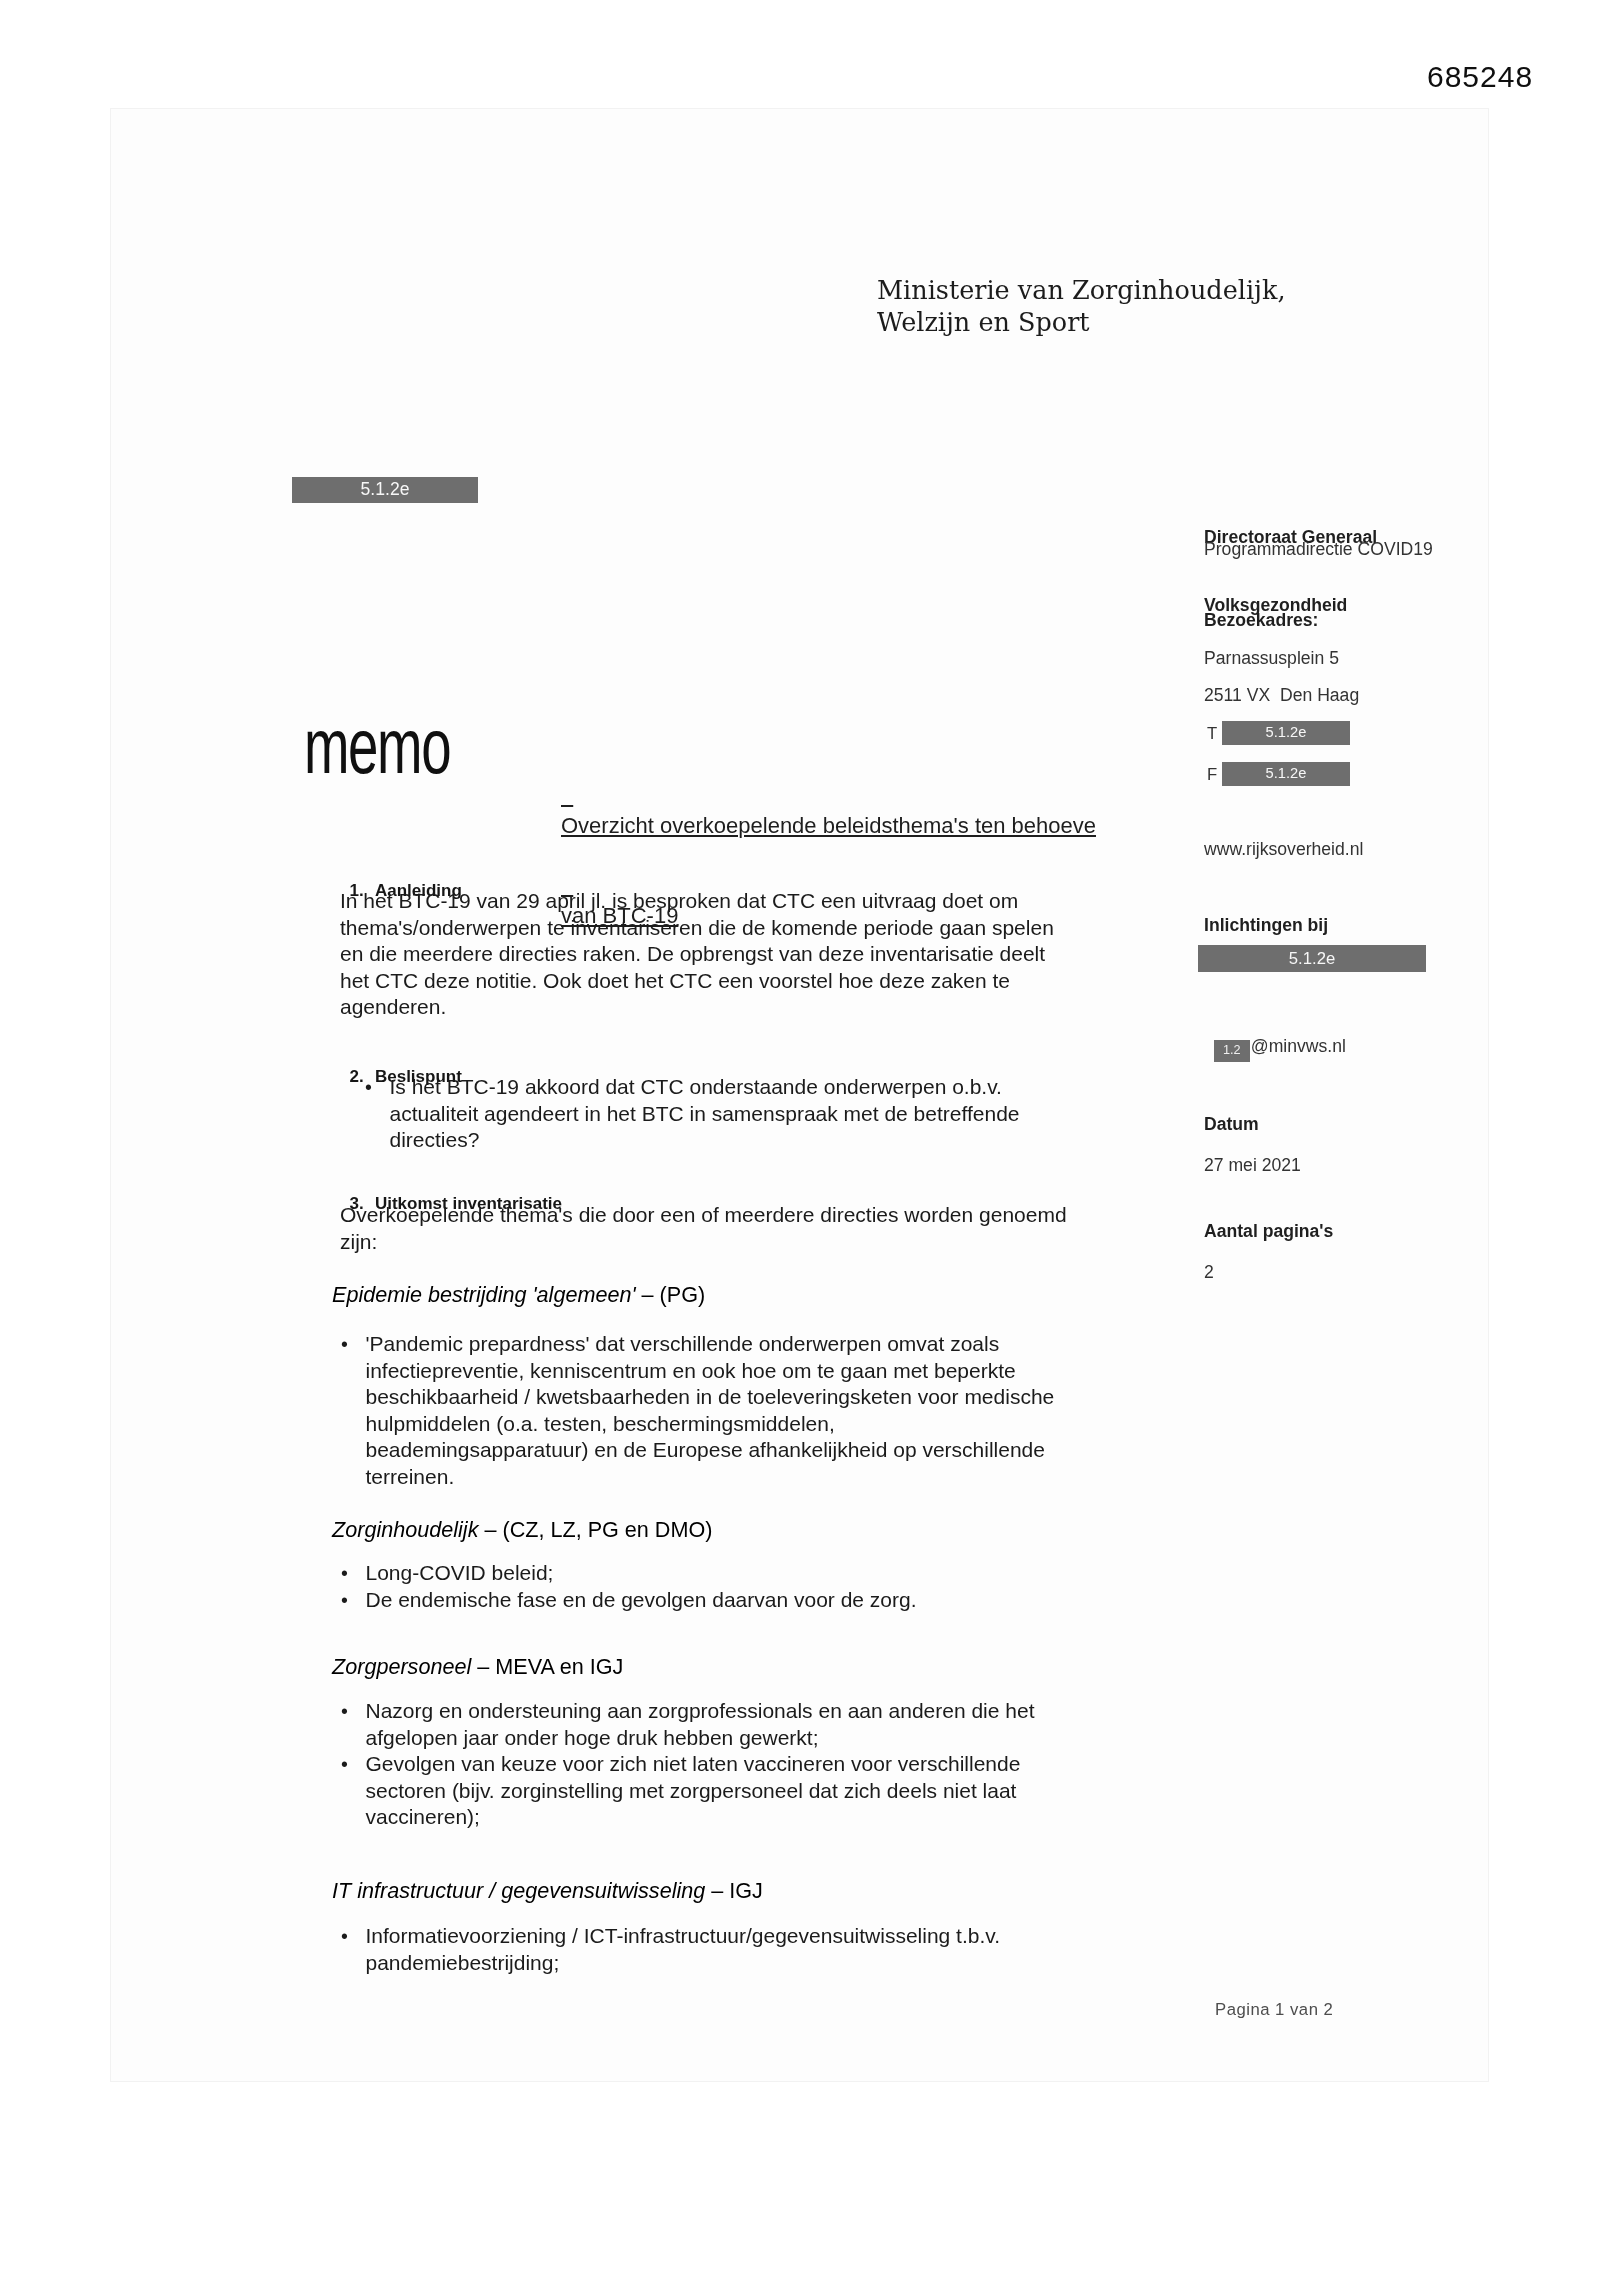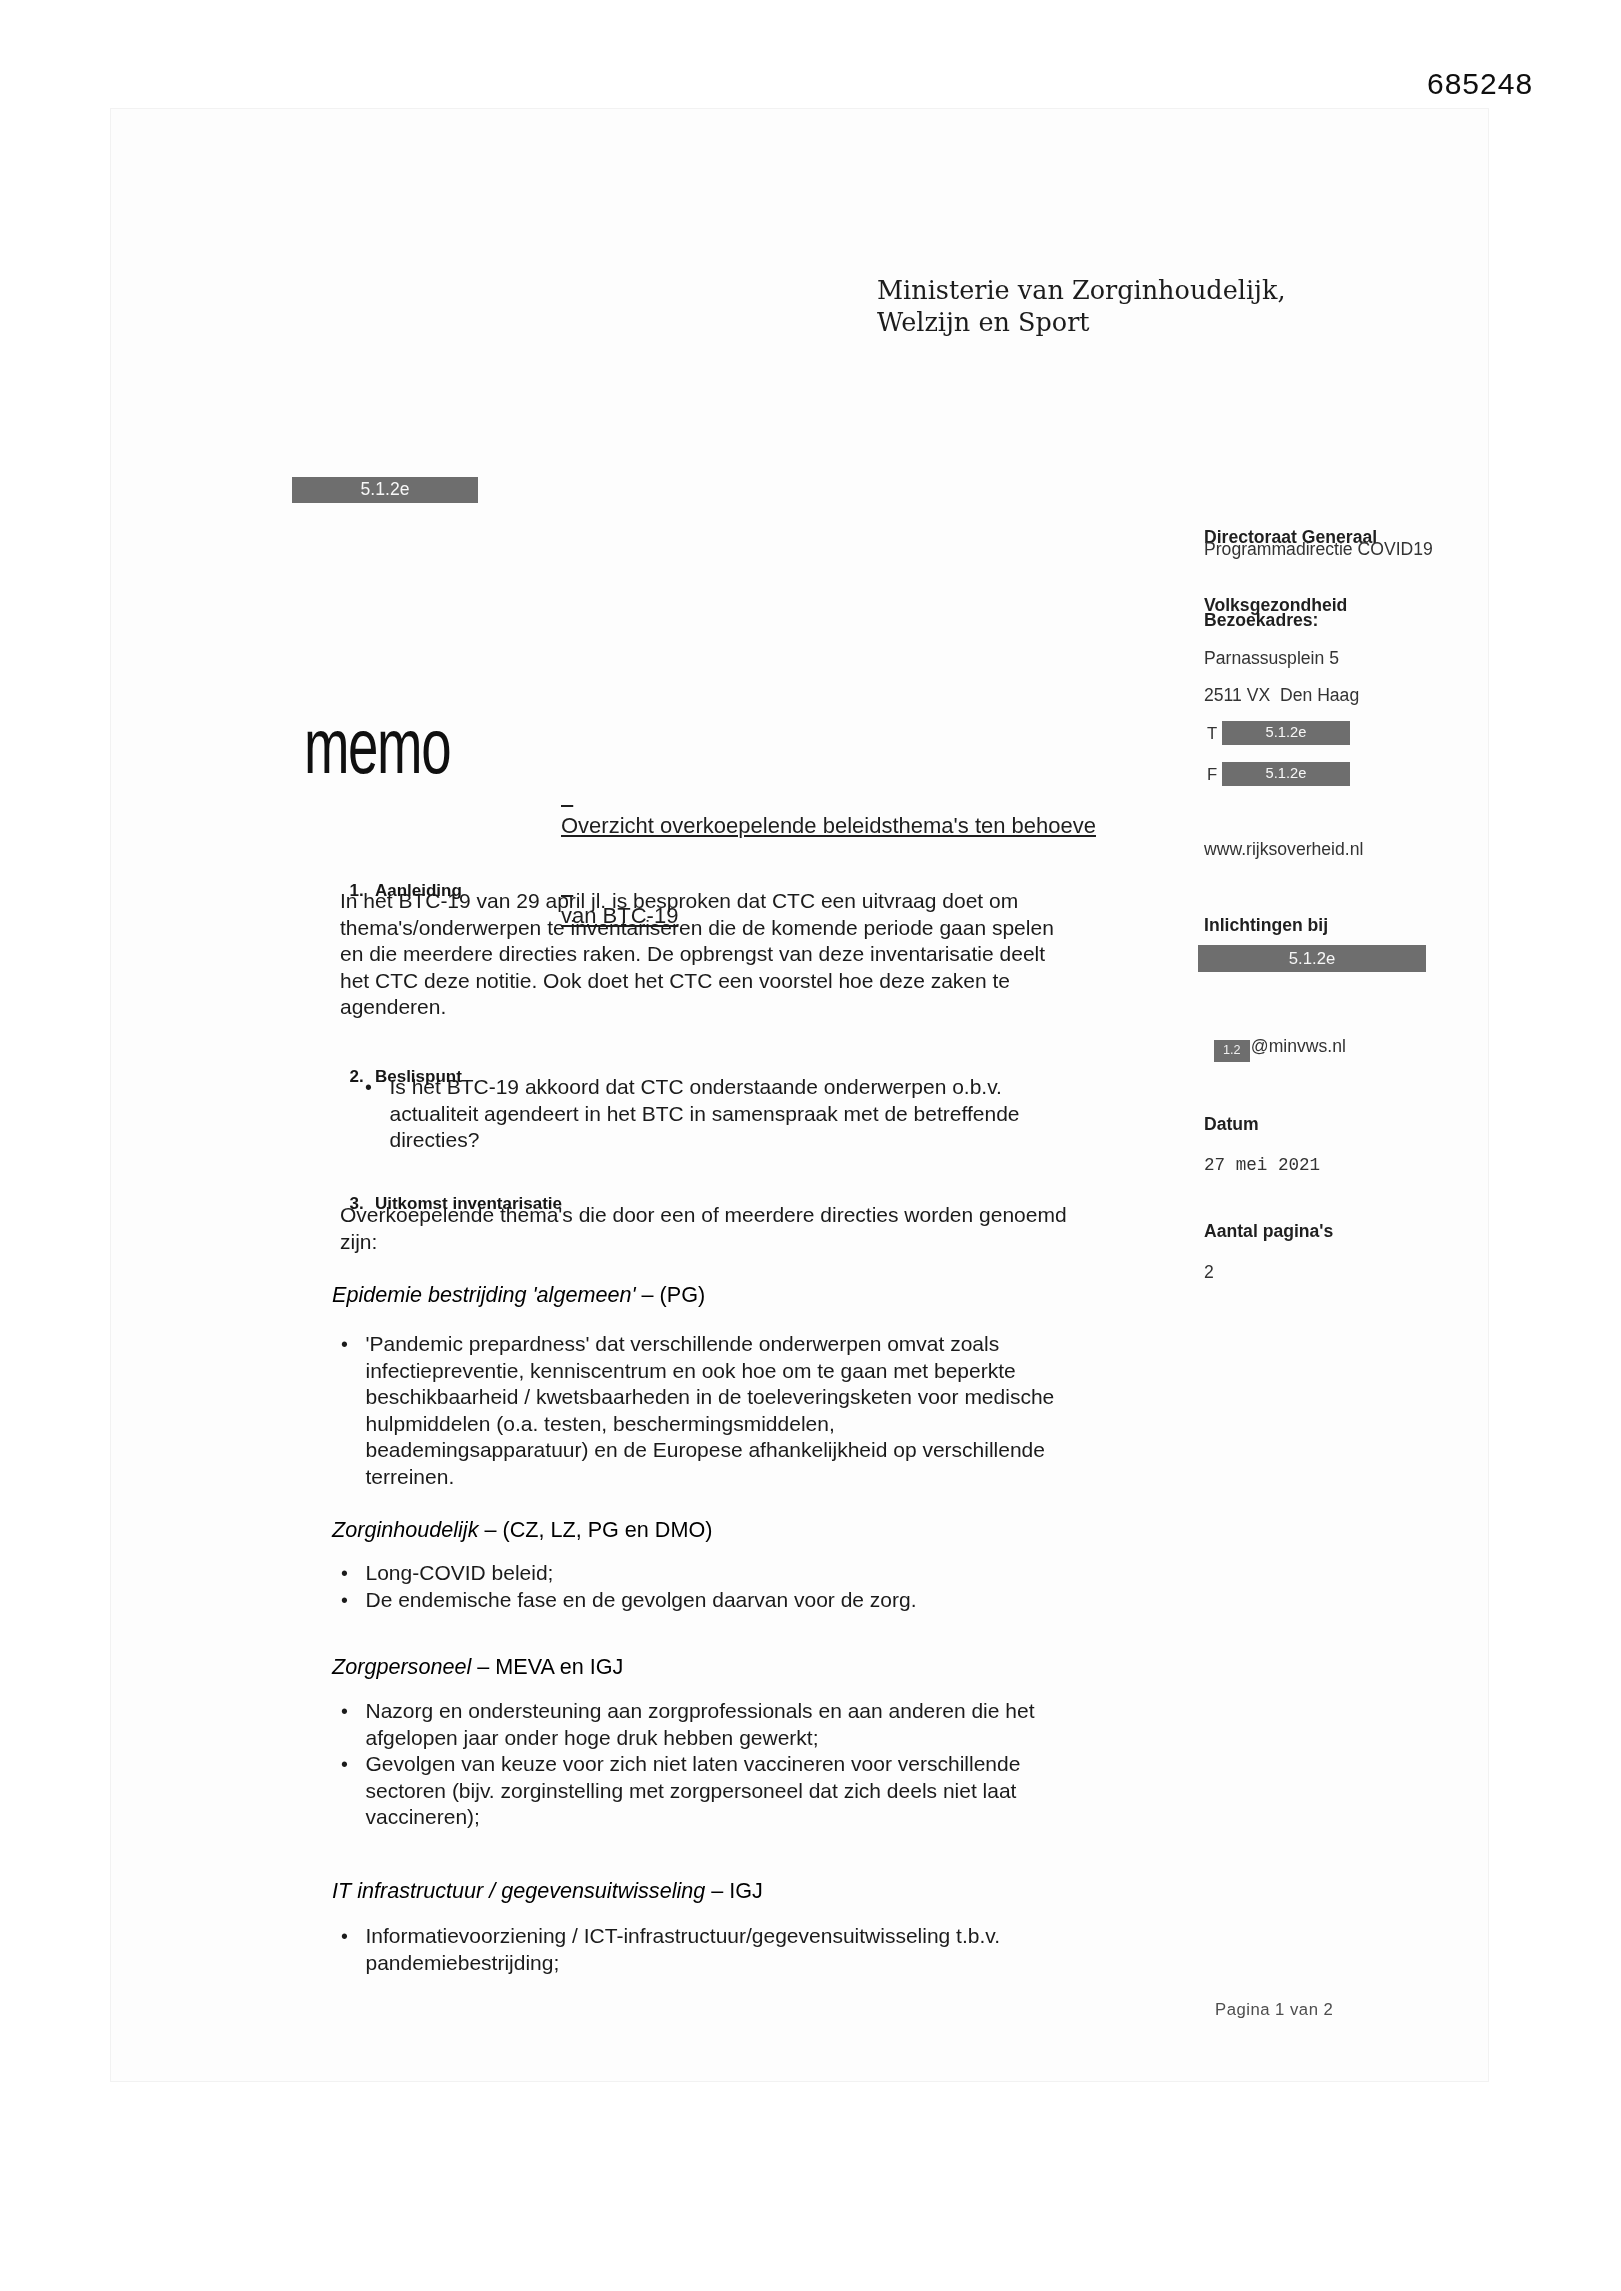--- a/index.html
+++ b/index.html
@@ -6,21 +6,21 @@
   body{
     width:1621px;height:2292px;position:relative;background:#ffffff;
     font-family:"Liberation Sans", sans-serif;color:#1b1b1b;
     -webkit-font-smoothing:antialiased;overflow:hidden;
   }
   .abs{position:absolute;}
   .sheet{
     left:110px;top:108px;width:1377px;height:1972px;
     background:#fdfdfd;border:1px solid #f2f2f2;
   }
-  .doc-number{left:1427px;top:67px;font-size:30px;color:#0f0f0f;letter-spacing:1px;}
+  .doc-number{left:1427px;top:60px;font-size:30px;color:#0f0f0f;letter-spacing:1px;}
   .ministry{left:877px;top:274px;font-family:"DejaVu Serif", serif;font-size:25.5px;line-height:32px;color:#1c1c1c;}
   
   .redact{background:#6e6e6e;color:#f7f7f7;text-align:center;overflow:hidden;}
   .bar-top{left:292px;top:477px;width:186px;height:25.5px;line-height:25.5px;font-size:17.6px;}
   .bar-phone{left:1222px;top:721px;width:128px;height:23.5px;line-height:23.5px;font-size:14.7px;}
   .bar-fax{left:1222px;top:762px;width:128px;height:23.5px;line-height:23.5px;font-size:14.7px;}
   .bar-contact{left:1198px;top:945px;width:228px;height:27.4px;line-height:27.4px;font-size:16.7px;}
   .chip{display:inline-block;width:36px;height:21.6px;background:#6e6e6e;color:#efefef;
         font-size:12.7px;line-height:21.6px;text-align:center;vertical-align:-2.9px;margin-right:1px;}
   
@@ -75,21 +75,21 @@
 
 <div class="abs sb" style="top:838px;">www.rijksoverheid.nl</div>
 
 <div class="abs sb sb-b" style="top:914px;">Inlichtingen bij</div>
 <div class="abs redact bar-contact">5.1.2e</div>
 <div class="abs sb" style="top:1012px;">
   <span class="chip">1.2</span><span>@minvws.nl</span>
 </div>
 
 <div class="abs sb sb-b" style="top:1113px;">Datum</div>
-<div class="abs sb" style="top:1154px;font-family:Liberation Mono, monospace;">27 mei 2021</div>
+<div class="abs sb" style="top:1154px;">27 mei 2021</div>
 <div class="abs sb sb-b" style="top:1220px;">Aantal pagina's</div>
 <div class="abs sb" style="top:1261px;">2</div>
 
 <div class="abs memo-word">memo</div>
 <div class="abs memo-title">
   <div>Overzicht overkoepelende beleidsthema's ten behoeve</div>
   <div>van BTC-19</div>
 </div>
 
 <div class="abs h" style="top:861px;">

